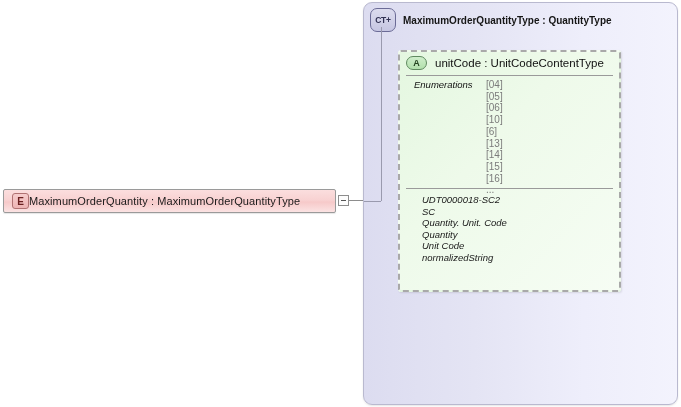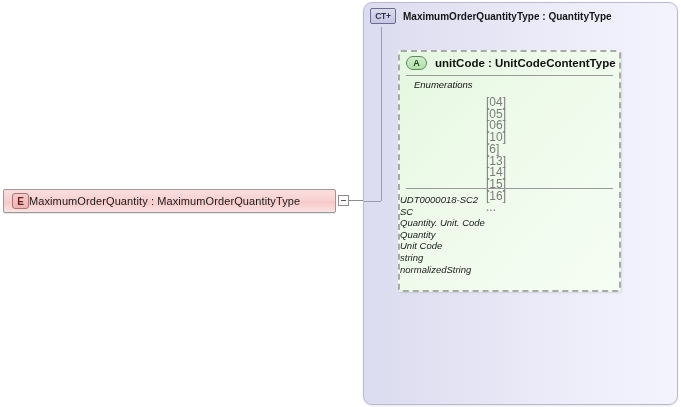--- a/index.html
+++ b/index.html
@@ -54,23 +54,23 @@
   
   #outer-panel{
     position:absolute;left:363px;top:2px;width:315px;height:403px;
     border:1px solid #b9b9cf;
     border-radius:9px;
     background:linear-gradient(to right,#dcdcf0 0%,#e4e4f4 35%,#eeeefb 70%,#f3f3fd 100%);
     box-sizing:border-box;
     box-shadow:0 1px 2px rgba(0,0,0,.10);
   }
   .badge-ct{
-    width:26px;height:16px;
+    width:26px;height:24px;
     border:1px solid #6b6b96;
-    border-radius:2px;
+    border-radius:7px;
     background:linear-gradient(to bottom,#dcdcee,#c6c6e2);
     color:#303052;
     font-size:8.5px;font-weight:bold;
     display:flex;align-items:center;justify-content:center;
     box-sizing:border-box;
     letter-spacing:-.2px;
   }
   .panel-title{
     font-size:10px;font-weight:bold;color:#161616;white-space:nowrap;
   }
@@ -96,38 +96,38 @@
   .badge-a{
     width:21px;height:14px;
     border:1px solid #5f8a5f;
     border-radius:7px;
     background:linear-gradient(to bottom,#cfeecb,#b2e0ac);
     color:#24431f;
     font-size:9px;font-weight:bold;
     display:flex;align-items:center;justify-content:center;
     box-sizing:border-box;
   }
-  #attr-title{font-size:11.5px;font-weight:bold;color:#111;white-space:nowrap;text-align:right;}
+  #attr-title{font-size:11.5px;font-weight:normal;color:#111;white-space:nowrap;text-align:right;}
 
   .sep{position:absolute;height:1px;background:#9a9a9a;}
 
   #enum-section{
     position:absolute;left:14px;top:27px;width:210px;
     display:flex;align-items:flex-start;
   }
   #enum-label{
     font-size:9.5px;font-style:italic;color:#111;width:72px;flex:none;line-height:11.7px;
   }
   #enum-values{
-    font-size:12px;color:#7b7b7b;line-height:11.7px;font-family:"Liberation Sans",sans-serif;margin-top:18px;
+    font-size:10px;color:#7b7b7b;line-height:11.7px;font-family:"Liberation Sans",sans-serif;
   }
   #enum-values div{white-space:nowrap;}
 
   #attr-doc{
-    position:absolute;left:0;top:142px;
+    position:absolute;left:22px;top:142px;
     font-size:9.5px;font-style:italic;color:#1a1a1a;line-height:11.6px;
   }
   #attr-doc div{white-space:nowrap;}
 </style>
 </head>
 <body>
 
 <div id="element-node">
   <span class="badge-e">E</span>
   <span class="node-label">MaximumOrderQuantity : MaximumOrderQuantityType</span>
@@ -176,16 +176,15 @@
   </div>
 
   <div class="sep" style="left:6px;top:136px;width:207px;"></div>
 
   <div id="attr-doc">
     <div>UDT0000018-SC2</div>
     <div>SC</div>
     <div>Quantity. Unit. Code</div>
     <div>Quantity</div>
     <div>Unit Code</div>
-    <div>string</div>
     <div>normalizedString</div>
   </div>
 </div>
 
 </body></html>

